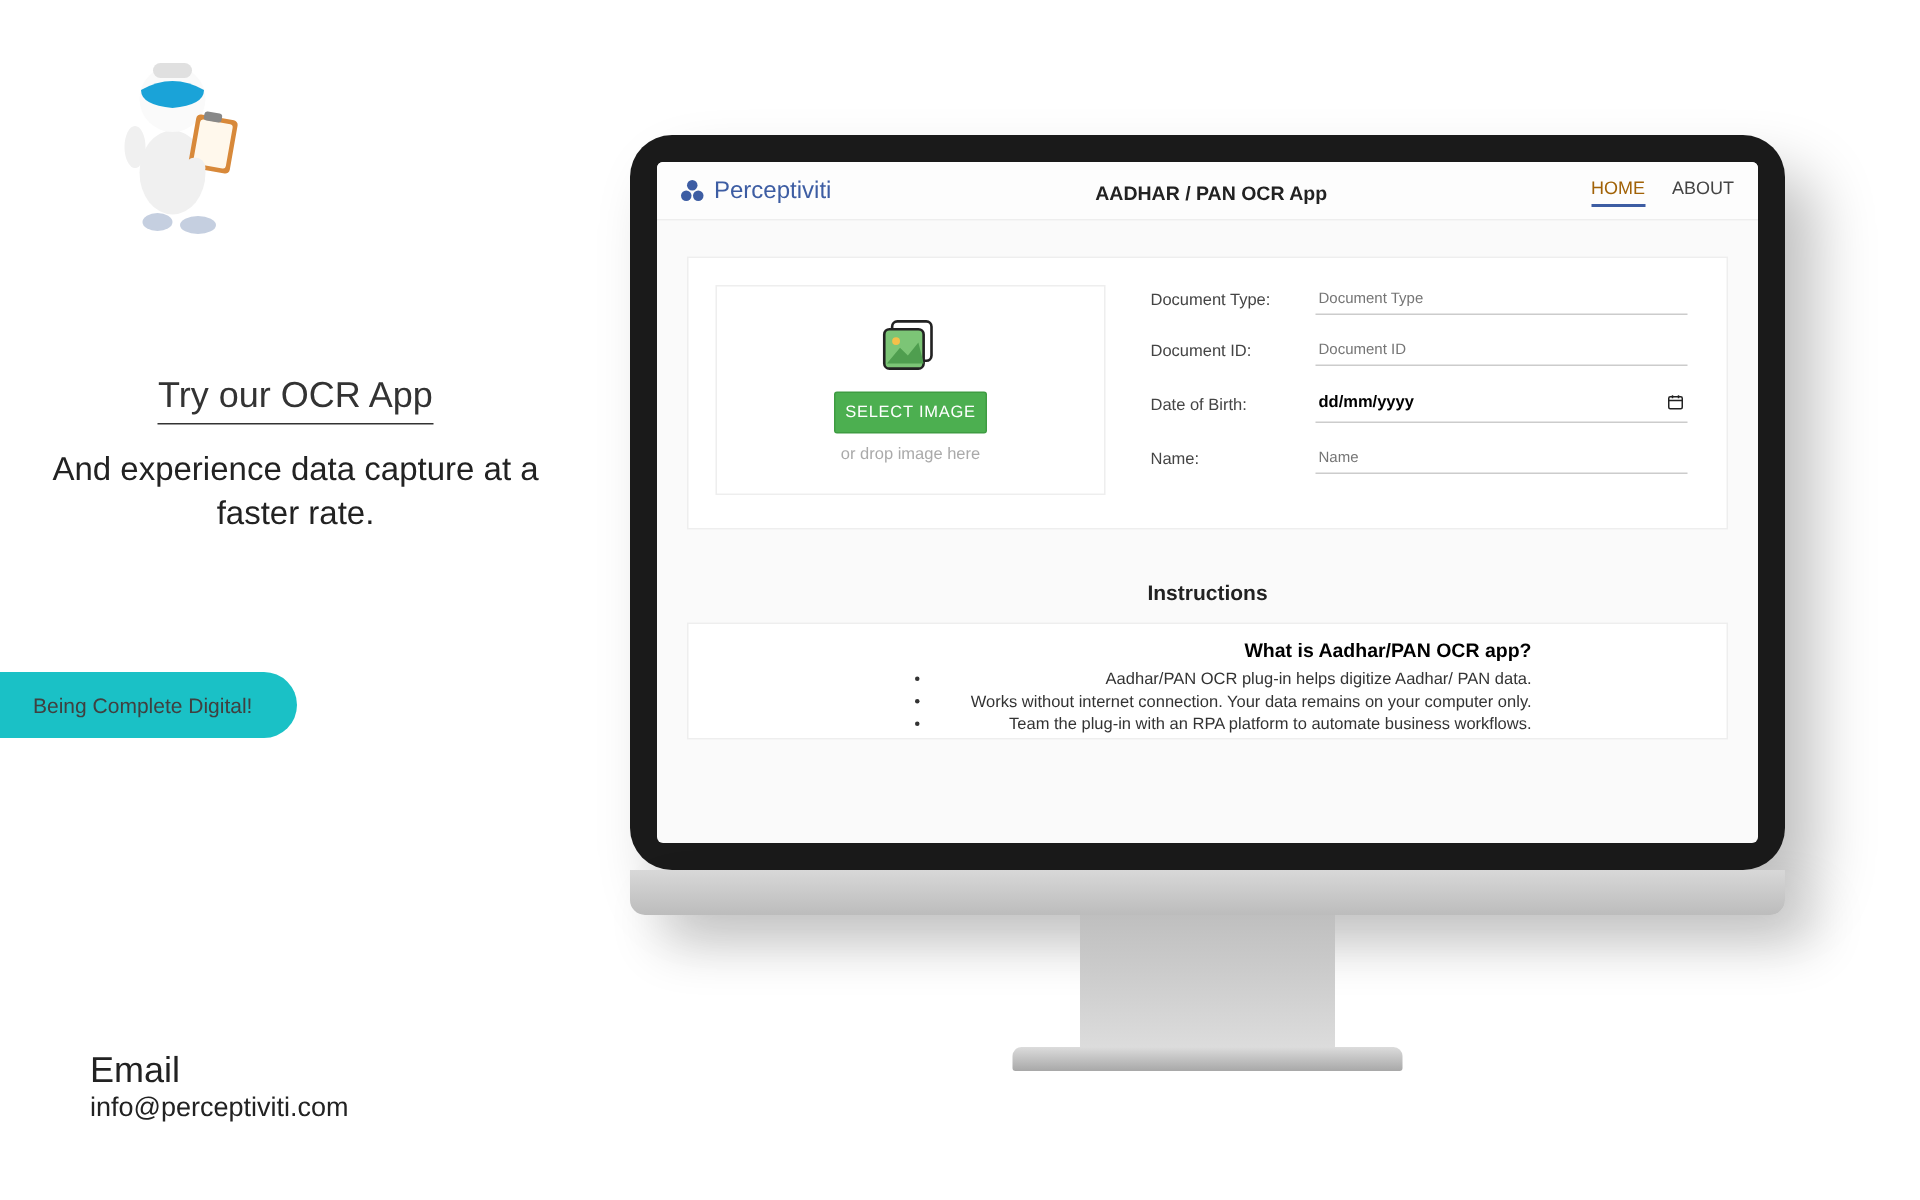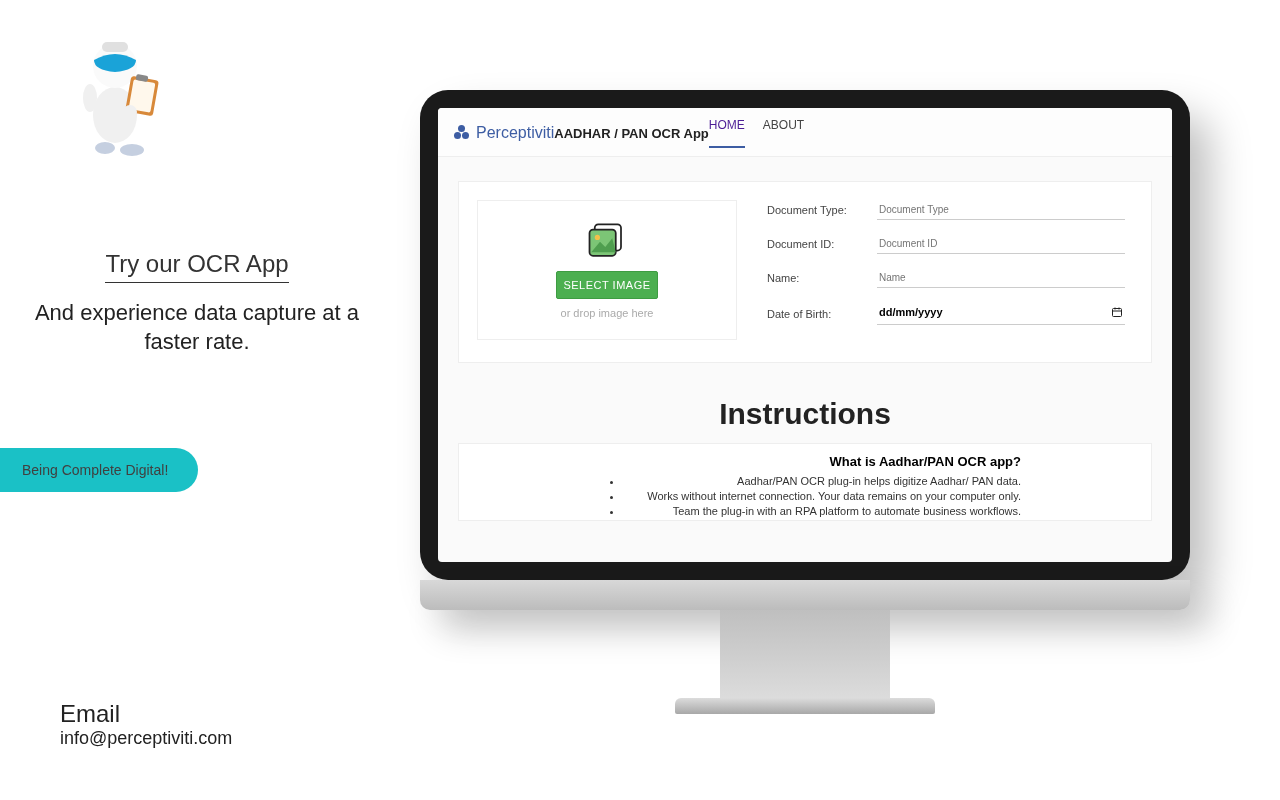--- a/index.html
+++ b/index.html
@@ -116,20 +116,21 @@
   height: 16px;
   margin: 0 auto;
   background: linear-gradient(#dcdcdc, #a8a8a8);
   border-radius: 6px 6px 2px 2px;
 }
 
 
 .screen-header {
   display: flex;
   align-items: center;
+  justify-content: space-between;
   padding: 10px 16px 8px 16px;
   border-bottom: 1px solid #eee;
   background: #fdfdfd;
 }
 .brand {
   display: flex;
   align-items: center;
   gap: 6px;
   color: #3d5da3;
   font-size: 16px;
@@ -140,21 +141,21 @@
 }
 .brand-icon span:nth-child(1){top:0;left:4px}
 .brand-icon span:nth-child(2){top:7px;left:0}
 .brand-icon span:nth-child(3){top:7px;left:8px}
 
 .app-title { font-size: 13px; font-weight: 700; color: #222; }
 .nav { display: flex; gap: 18px; }
 .nav a {
   font-size: 12px; color: #444; text-decoration: none;
 }
-.nav a.active { color: #4c1d95; border-bottom: 2px solid #3d5da3; padding-bottom: 14px; }
+.nav a.active { color: #a16207; border-bottom: 2px solid #3d5da3; padding-bottom: 4px; }
 
 .screen-body {
   padding: 24px 20px 0 20px;
 }
 
 .ocr-panel {
   display: flex;
   gap: 30px;
   background: #fff;
   border: 1px solid #eee;
@@ -201,21 +202,21 @@
 }
 .date-input {
   display: flex; justify-content: space-between; border-bottom: 1px solid #ccc;
   flex: 1; font-size: 11px; padding: 4px 2px; font-weight: 600;
 }
 
 .instructions {
   margin-top: 34px;
   text-align: center;
 }
-.instructions-title { font-size: 30px; font-weight: 600; color: #222; }
+.instructions-title { font-size: 14px; font-weight: 600; color: #222; }
 .instructions-panel {
   margin-top: 12px;
   border: 1px solid #eee;
   background: #fff;
   padding: 10px 130px 0 130px;
   text-align: right;
 }
 .instr-subtitle { font-size: 13px; font-weight: 700; margin-bottom: 6px; }
 .instructions-panel ul { padding-left: 18px; }
 .instructions-panel li { font-size: 11px; color: #333; margin-bottom: 3px; margin-left: 16px; }
@@ -296,39 +297,39 @@
           </div>
 
           <div class="fields">
             <div class="field-row">
               <div class="field-label">Document Type:</div>
               <input class="field-input" placeholder="Document Type" style="">
             </div>
             <div class="field-row">
               <div class="field-label">Document ID:</div>
               <input class="field-input" placeholder="Document ID" style="">
-            </div>
-            <div class="field-row">
-              <div class="field-label">Name:</div>
-              <input class="field-input" placeholder="Name" style="">
             </div>
             <div class="field-row">
               <div class="field-label">Date of Birth:</div>
               <div class="date-input">
                 <span>dd/mm/yyyy</span>
                 <span>
                   <svg width="12" height="12" viewBox="0 0 24 24">
                       <rect x="3" y="5" width="18" height="16" rx="2" fill="none" stroke="#222" stroke-width="2"></rect>
                       <line x1="3" y1="10" x2="21" y2="10" stroke="#222" stroke-width="2"></line>
                       <line x1="8" y1="3" x2="8" y2="7" stroke="#222" stroke-width="2"></line>
                       <line x1="16" y1="3" x2="16" y2="7" stroke="#222" stroke-width="2"></line>
                     </svg>
                 </span>
               </div>
             </div>
+            <div class="field-row">
+              <div class="field-label">Name:</div>
+              <input class="field-input" placeholder="Name" style="">
+            </div>
           </div>
         </div>
 
         <div class="instructions">
           <div class="instructions-title">Instructions</div>
           <div class="instructions-panel">
             <div class="instr-subtitle">What is Aadhar/PAN OCR app?</div>
             <ul>
               <li>Aadhar/PAN OCR plug-in helps digitize Aadhar/ PAN data.</li>
               <li>Works without internet connection. Your data remains on your computer only.</li>

